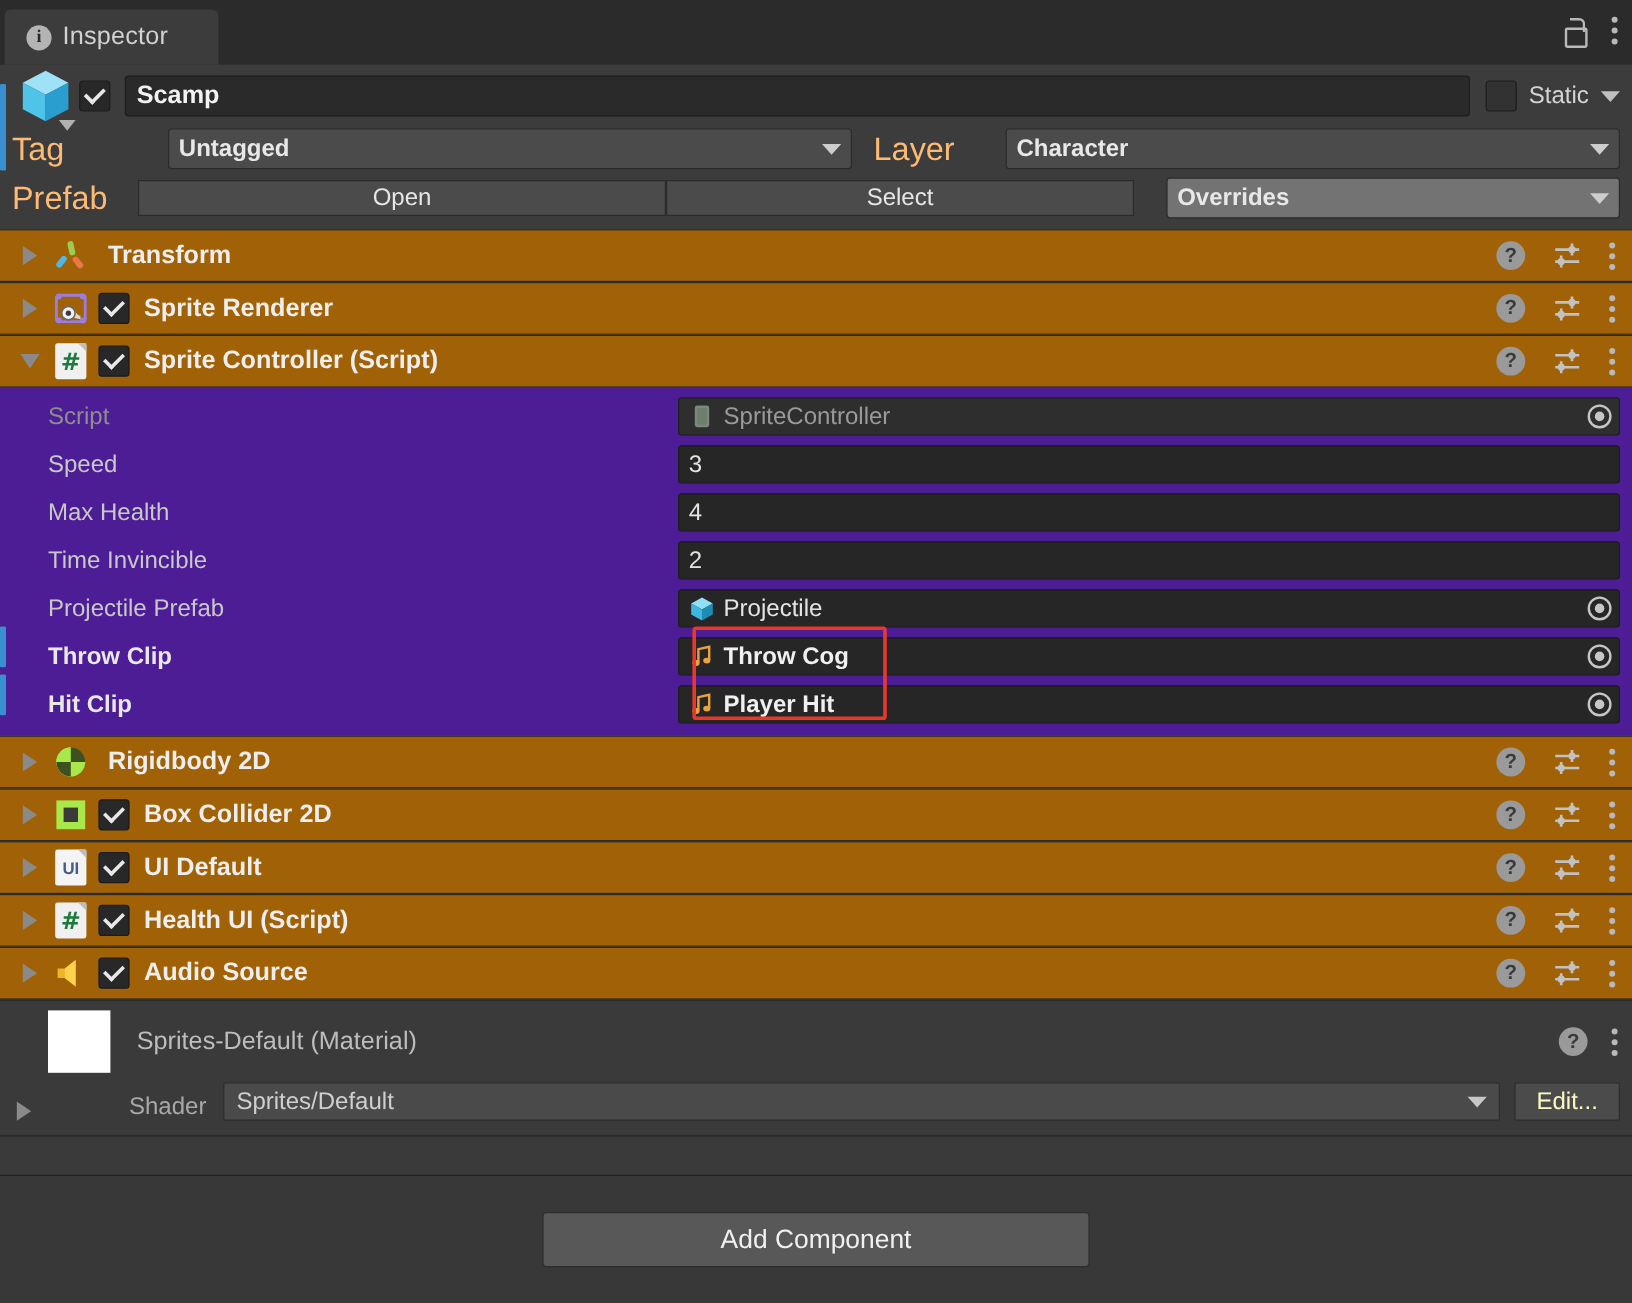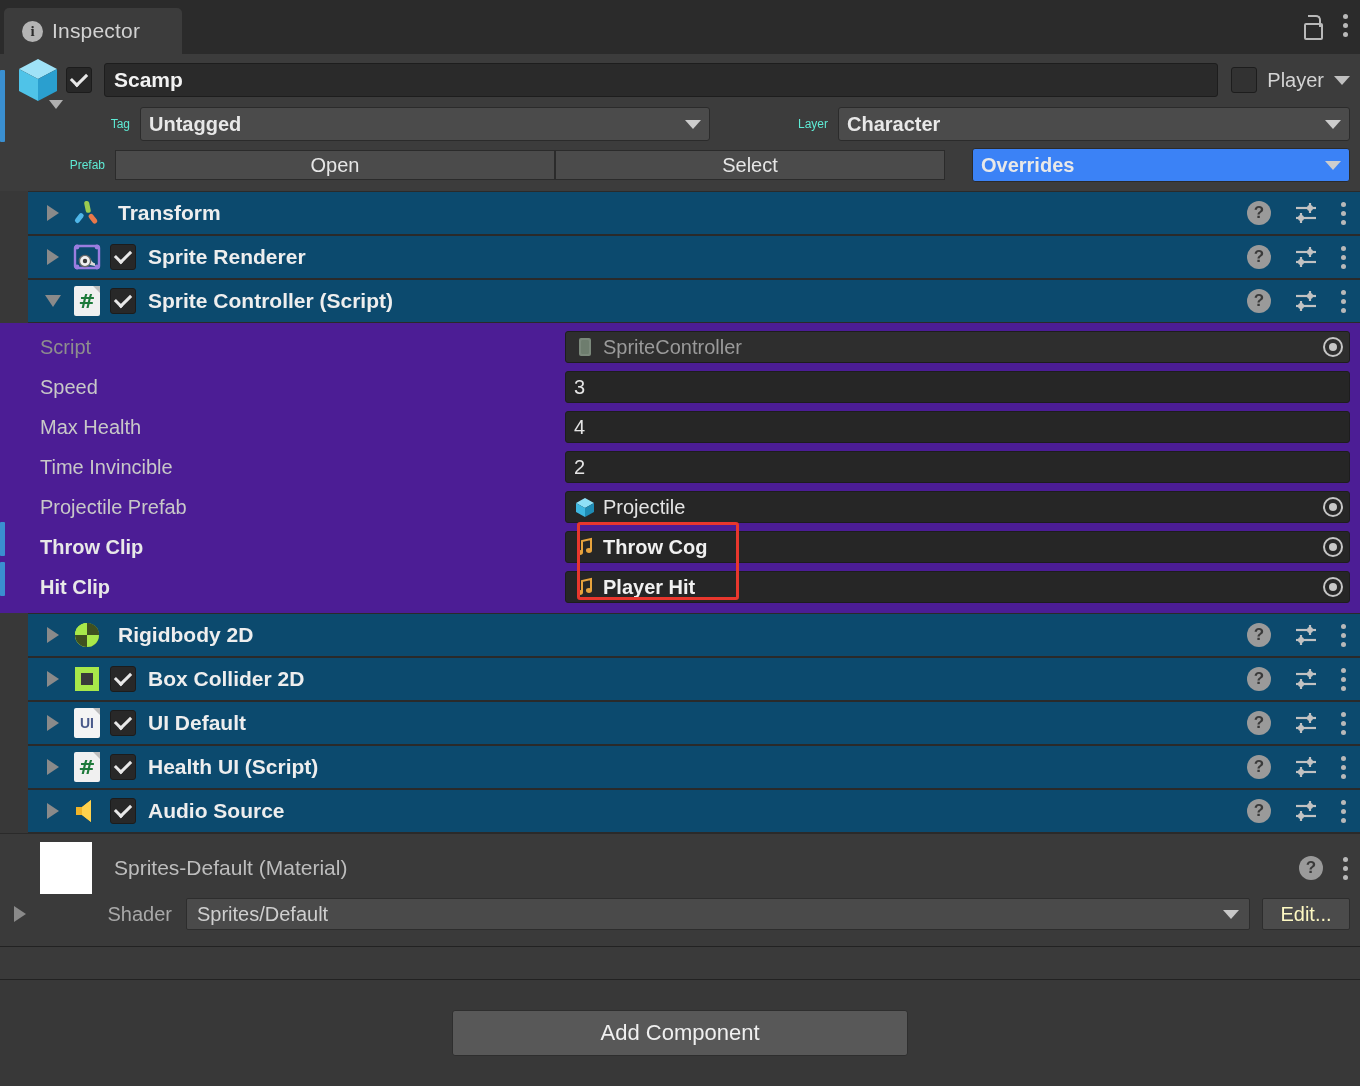--- a/index.html
+++ b/index.html
@@ -76,43 +76,43 @@
     padding: 0 9px; color: #f2f2f2; font-size: 21px; font-weight: bold;
   }
   .static-box { display: flex; align-items: center; gap: 10px; margin-left: 13px; }
   .static-chk { width: 26px; height: 26px; background: #323232; border: 1px solid #1d1d1d; border-radius: 3px; }
   .static-lbl { color: #d4d4d4; font-size: 20px; }
   .caret-dn {
     width: 0; height: 0; border-left: 8px solid transparent;
     border-right: 8px solid transparent; border-top: 9px solid #c0c0c0;
   }
 
-  .lbl-right { color: #5eead4; font-size: 12px; text-align: right; }
+  .lbl-right { color: #fdba74; font-size: 27px; }
   .dd {
     height: 34px; background: #4b4b4b; border: 1px solid #2b2b2b; border-radius: 3px;
     display: flex; align-items: center; padding: 0 8px;
     color: #e8e8e8; font-size: 20px; font-weight: bold; position: relative;
   }
   .dd .caret-dn { position: absolute; right: 8px; border-top-color: #cdcdcd; }
   .btn-flat {
     height: 30px; background: #4b4b4b; border: 1px solid #2b2b2b;
     display: flex; align-items: center; justify-content: center;
     color: #e6e6e6; font-size: 20px;
   }
 
   
   .prefab-marker {
     position: absolute; left: 0; width: 5px; background: #3a8fd0; border-radius: 1px;
   }
 
   
   .comp-row {
-    height: 44px; background: #0c4a6e;
+    height: 44px; background: #a16207;
     border-top: 1px solid #2a2a2a; border-bottom: 1px solid #2a2a2a;
-    display: flex; align-items: center; padding: 0 10px; position: relative; margin-left: 28px;
+    display: flex; align-items: center; padding: 0 10px; position: relative;
   }
   .foldout {
     width: 30px; display: flex; align-items: center; justify-content: center;
     flex: 0 0 auto;
   }
   .tri-r { width: 0; height: 0; border-top: 8px solid transparent; border-bottom: 8px solid transparent; border-left: 12px solid #8a8a8a; }
   .tri-d { width: 0; height: 0; border-left: 8px solid transparent; border-right: 8px solid transparent; border-top: 12px solid #8a8a8a; }
   .cicon { width: 38px; display: flex; align-items: center; justify-content: center; flex: 0 0 auto; }
   .comp-title { color: #eeeeee; font-size: 21px; font-weight: bold; margin-left: 12px; white-space: nowrap; }
   .comp-right { margin-left: auto; display: flex; align-items: center; gap: 22px; padding-right: 4px; }
@@ -156,21 +156,21 @@
     position: absolute; border: 3px solid #e8372d; border-radius: 3px;
     pointer-events: none; z-index: 40;
   }
 
   
   .matblock { background: #3a3a3a; border-top: 1px solid #2a2a2a; position: relative; padding: 10px 0 12px 0; }
   .mat-row1 { display: flex; align-items: center; height: 48px; padding-left: 40px; }
   .mat-swatch { width: 52px; height: 52px; background: #ffffff; }
   .mat-title { margin-left: 22px; color: #bdbdbd; font-size: 21px; }
   .mat-right { margin-left: auto; display: flex; align-items: center; gap: 20px; padding-right: 12px; }
-  .mat-row2 { display: flex; align-items: center; height: 40px; padding-left: 0; margin-top: 2px; }
+  .mat-row2 { display: flex; align-items: flex-end; height: 40px; padding-left: 0; margin-top: 2px; }
   .mat-fold { width: 40px; display: flex; justify-content: center; }
   .shader-lbl { color: #a8a8a8; font-size: 20px; width: 132px; text-align: right; }
   .shader-dd { flex: 1; height: 32px; background: #4a4a4a; border: 1px solid #2d2d2d;
      border-radius: 2px; margin-left: 14px; display: flex; align-items: center;
      padding: 0 10px; color: #cfcfcf; font-size: 20px; position: relative; }
   .shader-dd .caret-dn { position: absolute; right: 10px; border-top-color: #c8c8c8; }
   .edit-btn { width: 88px; height: 32px; background: #4b4b4b; border: 1px solid #2d2d2d;
      border-radius: 2px; margin-left: 12px; margin-right: 10px; display: flex;
      align-items: center; justify-content: center; color: #fef9c3; font-size: 20px; }
 
@@ -215,37 +215,37 @@
             <polygon points="2,12 21,22 21,44 2,34" fill="#4fc3e8"></polygon>
             <polygon points="21,22 40,12 40,34 21,44" fill="#2a9fcf"></polygon>
           </svg>
           <span class="cube-caret"></span>
         </span>
       </span>
       <span class="chk on"></span>
       <span class="name-field">Scamp</span>
       <span class="static-box">
         <span class="static-chk"></span>
-        <span class="static-lbl">Player</span>
+        <span class="static-lbl">Static</span>
         <span class="caret-dn"></span>
       </span>
     </div>
 
     <div class="ohrow r2">
       <span class="lbl-right" style="width:120px;">Tag</span>
       <span class="dd" style="width:570px;margin-left:10px;">Untagged<span class="caret-dn"></span></span>
       <span class="lbl-right" style="width:100px;margin-left:18px;">Layer</span>
       <span class="dd" style="flex:1;margin-left:10px;">Character<span class="caret-dn"></span></span>
     </div>
 
     <div class="ohrow" style="height:32px;">
       <span class="lbl-right" style="width:95px;">Prefab</span>
       <span class="btn-flat" style="width:440px;margin-left:10px;">Open</span>
       <span class="btn-flat" style="width:390px;">Select</span>
-      <span class="dd" style="flex:1;margin-left:27px;background:#3b82f6;">Overrides<span class="caret-dn"></span></span>
+      <span class="dd" style="flex:1;margin-left:27px;background:#737373;">Overrides<span class="caret-dn"></span></span>
     </div>
   </div>
 
   <div class="comp-row">
     <span class="foldout">
         <span class="tri-r"></span>
       </span>
     <span class="cicon">
       <svg width="28" height="28" viewBox="0 0 28 28">
         <rect x="12" y="2" width="5" height="12" rx="2.4" fill="#9ccc50" transform="rotate(-12 14 8)"></rect>

